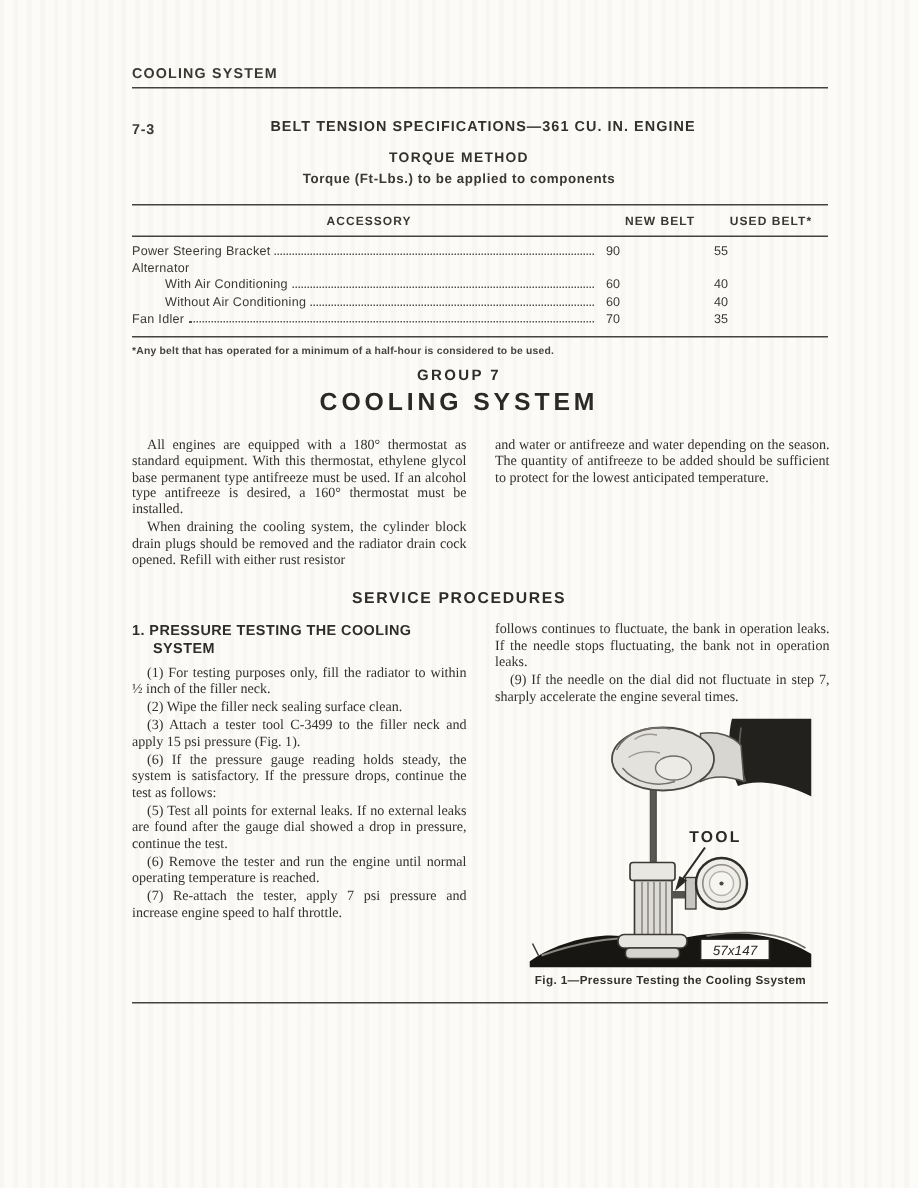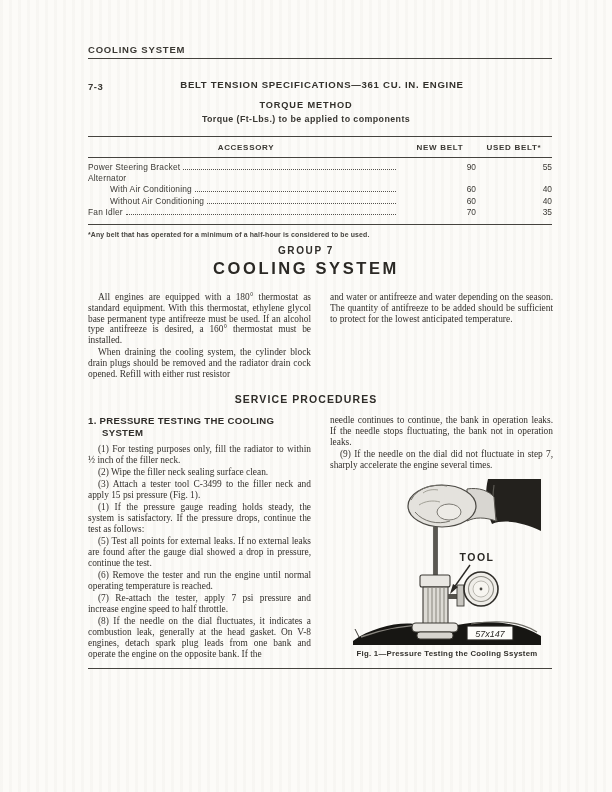--- a/index.html
+++ b/index.html
@@ -32,21 +32,21 @@
   .t-h-acc{flex:1; text-align:center;}
   .t-h-new{width:72px; text-align:center;}
   .t-h-used{width:76px; text-align:center;}
   .t-rule{border-top:1.1px solid #45433e; height:0;}
   .t-body{padding:4px 0 6px 0;}
   .t-row{display:flex; align-items:baseline; line-height:11.2px;}
   .t-label{font-size:8.4px; color:#3b3934; letter-spacing:.2px; white-space:nowrap;}
   .t-ind{padding-left:22px;}
   .t-leader{flex:1; border-bottom:1.2px dotted #55534e; margin:0 8px 2px 3px;}
   .t-leader.hidden{visibility:hidden;}
-  .t-val{width:72px; text-align:right; font-size:8.4px; color:#3b3934;}
+  .t-val{width:72px; text-align:left; font-size:8.4px; color:#3b3934;}
   .t-val-used{width:76px;}
   .t-foot{margin-top:6px; font-size:6.9px; font-weight:bold; letter-spacing:.15px; color:#45433e;}
   
   .group-kicker{top:245px; font-weight:bold; font-size:10px; letter-spacing:1.6px; color:#2f2d29;text-align:center;}
   .group-title{top:259px; font-weight:bold; font-size:16.5px; letter-spacing:2.6px; color:#2b2925;}
   
   .cols{left:88px; width:465px; display:flex; gap:19px;}
   .col{flex:1; min-width:0;}
   .intro-cols{top:292px;}
   .proc-cols{top:415px;}
@@ -137,30 +137,29 @@
 
   <div class="abs ctr sans service-heading">SERVICE PROCEDURES</div>
 
   <div class="abs cols proc-cols">
     <div class="col">
       <h3 class="sec-heading">1. PRESSURE TESTING THE COOLING SYSTEM</h3>
       <div id="steps-left">
           <p class="body-p ind">(1) For testing purposes only, fill the radiator to within ½ inch of the filler neck.</p>
           <p class="body-p ind">(2) Wipe the filler neck sealing surface clean.</p>
           <p class="body-p ind">(3) Attach a tester tool C-3499 to the filler neck and apply 15 psi pressure (Fig. 1).</p>
-          <p class="body-p ind">(1) If the pressure gauge reading holds steady, the system is satisfactory. If the pressure drops, continue the test as follows:</p>
+          <p class="body-p ind">(6) If the pressure gauge reading holds steady, the system is satisfactory. If the pressure drops, continue the test as follows:</p>
           <p class="body-p ind">(5) Test all points for external leaks. If no external leaks are found after the gauge dial showed a drop in pressure, continue the test.</p>
           <p class="body-p ind">(6) Remove the tester and run the engine until normal operating temperature is reached.</p>
           <p class="body-p ind">(7) Re-attach the tester, apply 7 psi pressure and increase engine speed to half throttle.</p>
-          <p class="body-p ind">(8) If the needle on the dial fluctuates, it indicates a combustion leak, generally at the head gasket. On V-8 engines, detach spark plug leads from one bank and operate the engine on the opposite bank. If the</p>
         </div>
     </div>
     <div class="col">
       <div id="steps-right">
-          <p class="body-p">needle continues to continue, the bank in operation leaks. If the needle stops fluctuating, the bank not in operation leaks.</p>
+          <p class="body-p">follows continues to fluctuate, the bank in operation leaks. If the needle stops fluctuating, the bank not in operation leaks.</p>
           <p class="body-p ind">(9) If the needle on the dial did not fluctuate in step 7, sharply accelerate the engine several times.</p>
         </div>
 
       <div class="figure">
         <svg class="fig-canvas" width="188" height="166" viewBox="0 0 188 166">
 
           <g>
             <path d="M0,162 C18,149 44,143 61,145 L104,146 C140,139 168,145 188,157 L188,166 L0,166 Z" fill="#171613"></path>
             <path d="M8,158 C38,147 70,144 100,147" stroke="#8a8780" stroke-width="1.4" fill="none"></path>
             <path d="M118,145 C148,140 170,144 184,153" stroke="#6f6d66" stroke-width="1.2" fill="none"></path>

